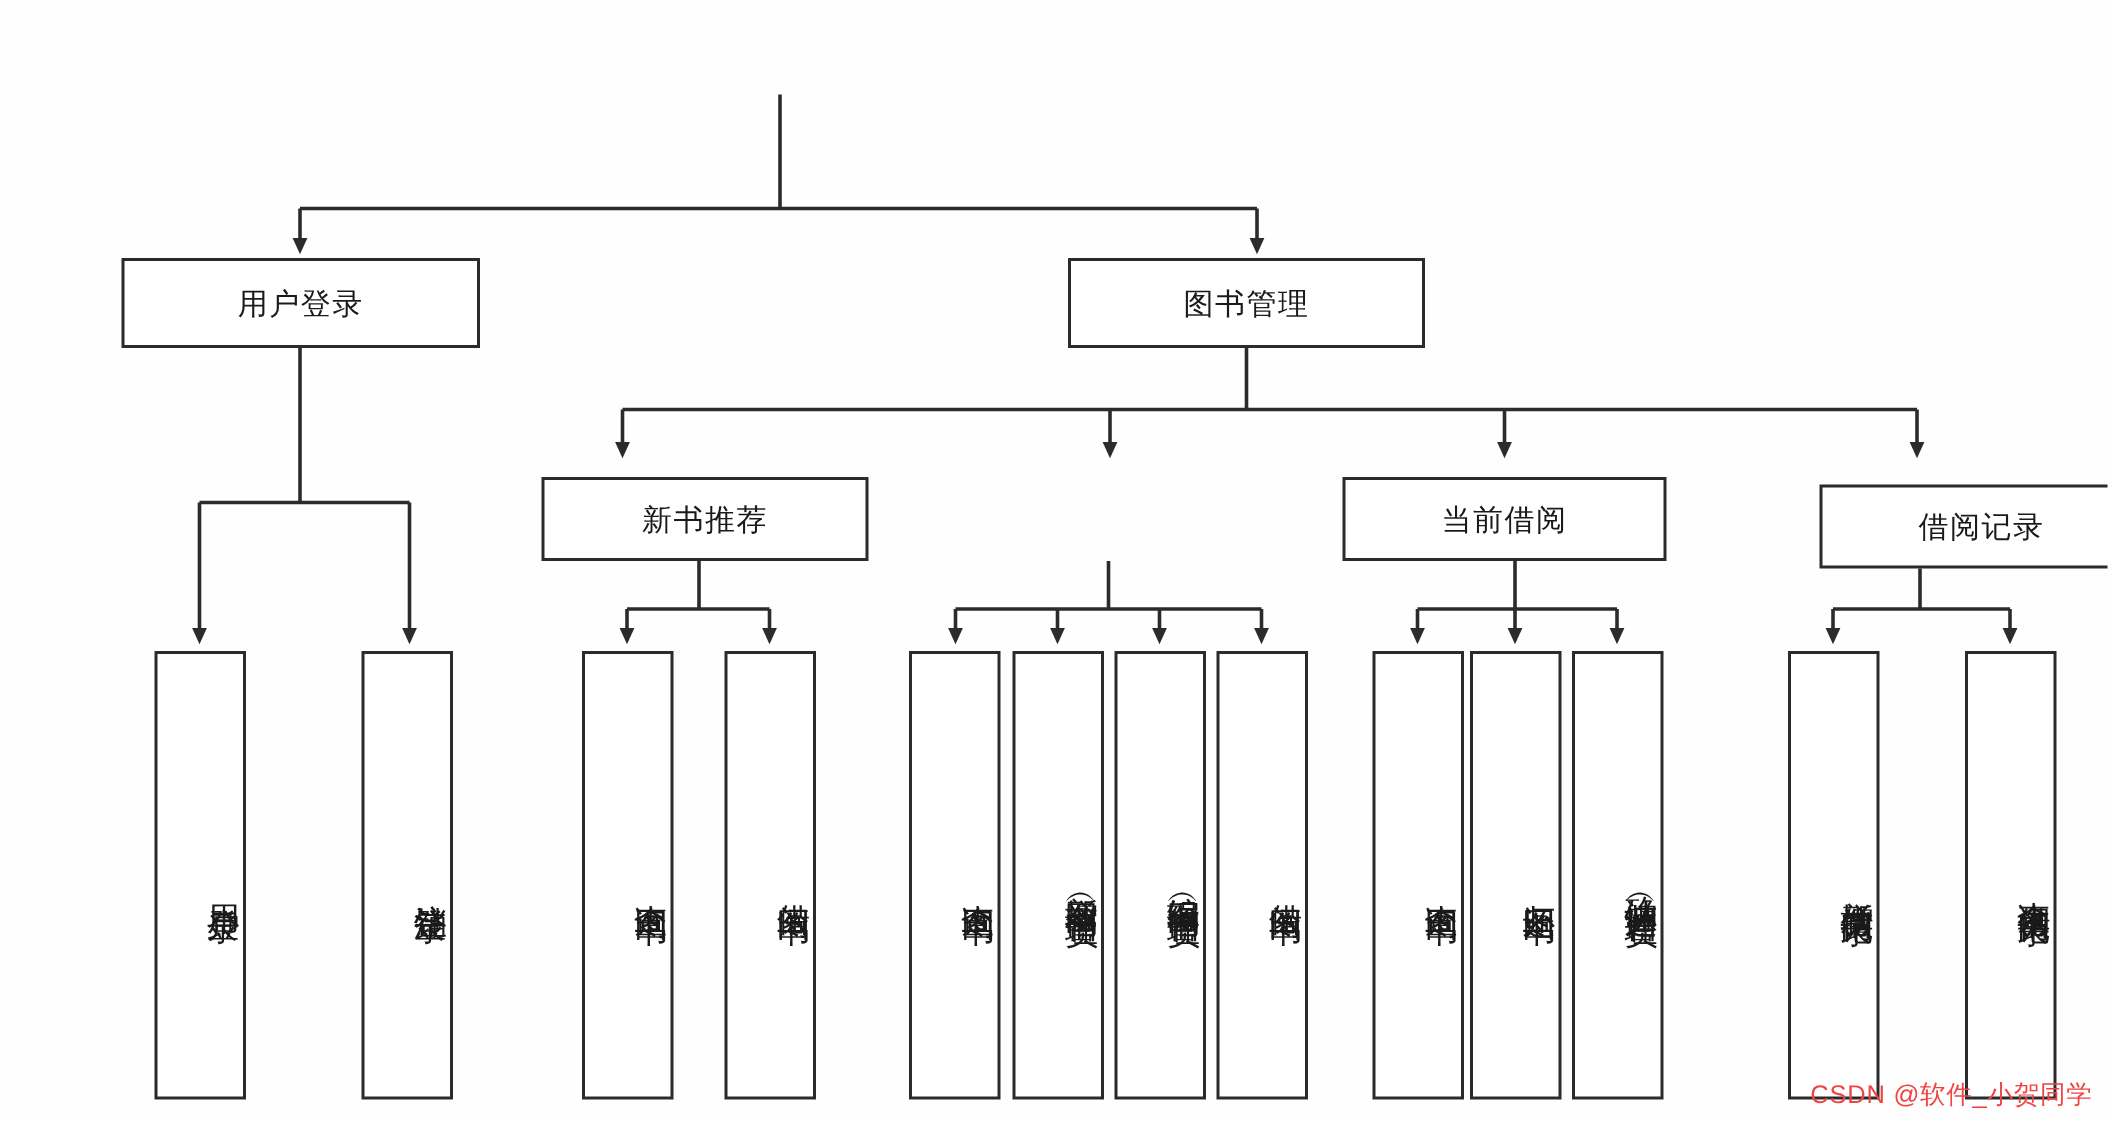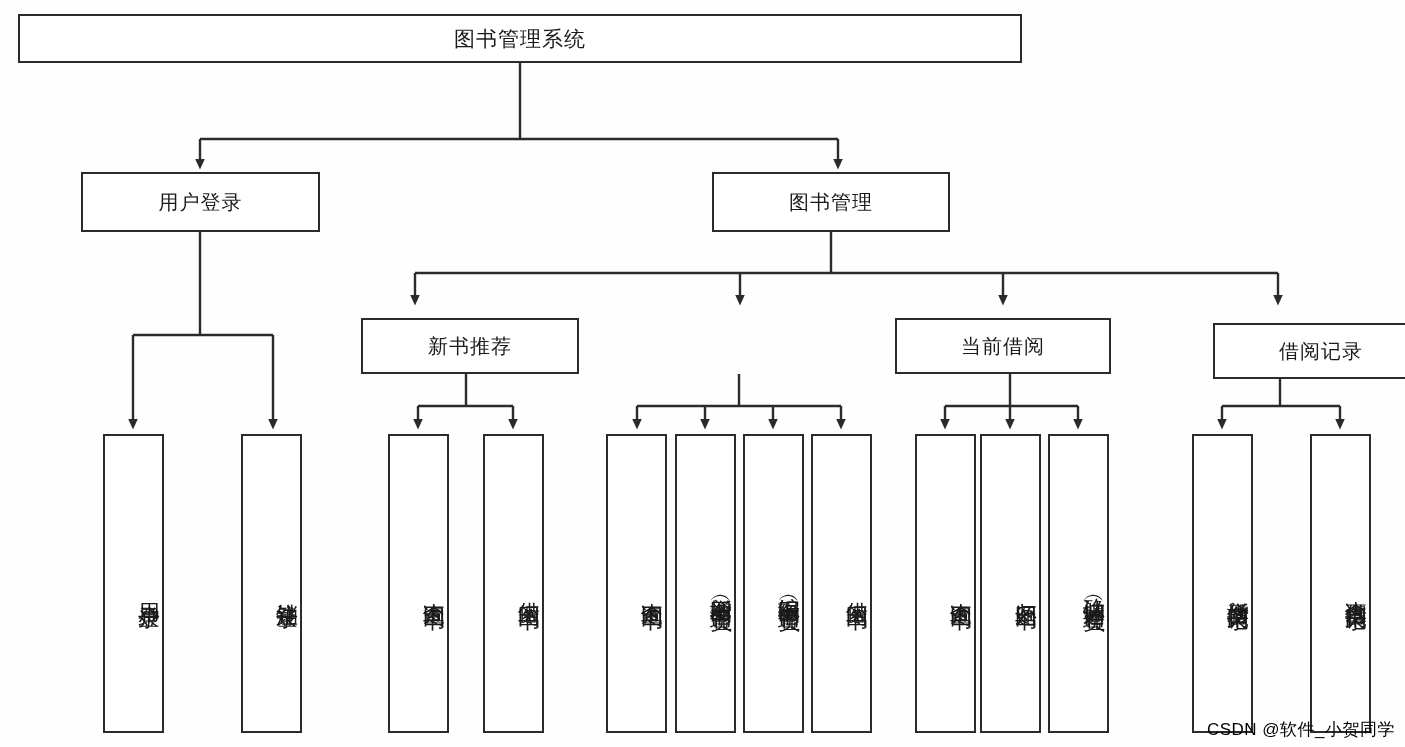--- a/index.html
+++ b/index.html
@@ -32,21 +32,21 @@
     padding-top:10px;
     align-items:flex-start;
     justify-content:center;
     overflow:hidden;
   }
   .node.leaf span{display:block;white-space:nowrap;}
   #watermark{
     position:absolute;
     right:10px;bottom:6px;
     font-size:17px;
-    color:#000000;
+    color:#ef4444;
     white-space:nowrap;
     letter-spacing:.5px;
   }
 </style>
 </head>
 <body>
 
 <div id="stage">
 
   <svg id="wires" viewBox="0 0 1405 747">
@@ -92,21 +92,20 @@
       <path d="M1010,406 L1010,420" marker-end="url(#ar)"></path>
       <path d="M1078,406 L1078,420" marker-end="url(#ar)"></path>
 
       <path d="M1280,374 L1280,406"></path>
       <path d="M1222,406 L1340,406"></path>
       <path d="M1222,406 L1222,420" marker-end="url(#ar)"></path>
       <path d="M1340,406 L1340,420" marker-end="url(#ar)"></path>
     </g>
   </svg>
 
-  <div class="node root" style="left:18px;top:14px;width:1004px;height:49px;">图书管理系统</div>
 
   <div class="node h" style="left:81px;top:172px;width:239px;height:60px;">用户登录</div>
   <div class="node h" style="left:712px;top:172px;width:238px;height:60px;">图书管理</div>
 
   <div class="node h" style="left:361px;top:318px;width:218px;height:56px;">新书推荐</div>
   <div class="node h" style="left:895px;top:318px;width:216px;height:56px;">当前借阅</div>
   <div class="node h" style="left:1172px;top:323px;width:216px;height:56px;margin-left:41px;">借阅记录</div>
 
   <div class="node leaf" style="left:103px;top:434px;width:61px;height:299px;">
     <span>用户登录</span>

